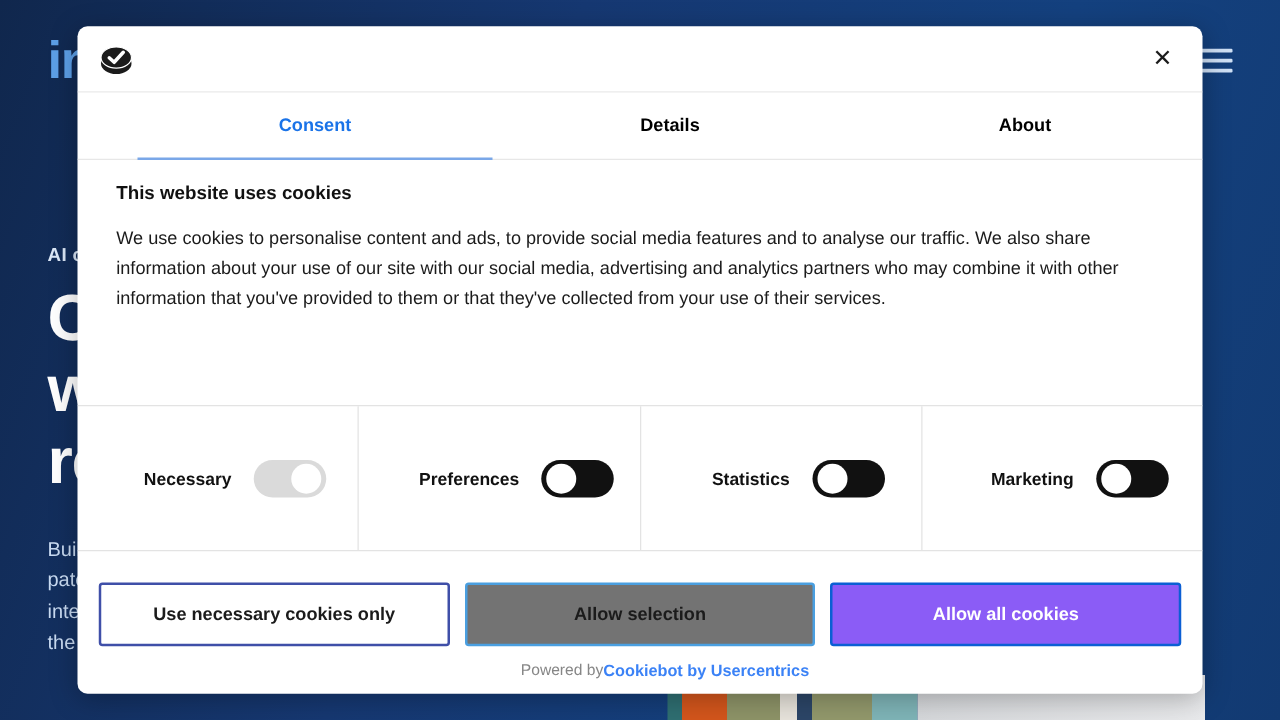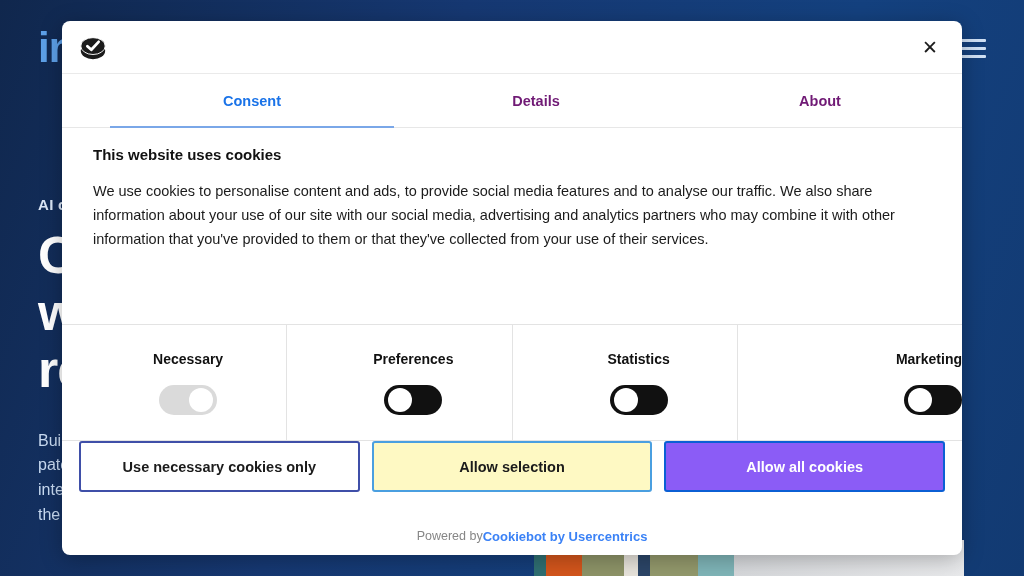--- a/index.html
+++ b/index.html
@@ -101,21 +101,21 @@
   }
 
   
   #dialog-tabs {
     flex: 0 0 54px; height: 54px;
     display: flex; border-bottom: 1px solid #e7e7e7; padding-left: 48px;
   }
   .tab {
     flex: 1 1 0;
     display: flex; align-items: center; justify-content: center;
-    font-size: 14.5px; font-weight: bold; color: #701a75;
+    font-size: 14.5px; font-weight: bold; color: #000000;
     cursor: pointer; position: relative; background: none; border: none;
     font-family: "Liberation Sans", sans-serif;
   }
   .tab.active { color: #1a73e8; }
   .tab.active::after {
     content: ""; position: absolute; left: 0; right: 0; bottom: -1px;
     height: 2px; background: #7aa7e8;
   }
 
   
@@ -135,56 +135,56 @@
 
   
   #categories {
     flex: 0 0 117px;
     display: flex;
     border-top: 1px solid #e3e3e3;
     border-bottom: 1px solid #e3e3e3;
   }
   .category {
     flex: 1 1 0;
-    display: flex; flex-direction: column;
+    display: flex; flex-direction: row;
     align-items: center; justify-content: center;
     gap: 18px;
     border-right: 1px solid #e3e3e3;
     padding-left: 28px;
   }
-  .category:last-child { border-right: none; align-items: flex-end; }
+  .category:last-child { border-right: none; }
   .category-label { font-size: 14px; font-weight: bold; color: #111; }
 
   .toggle {
     width: 58px; height: 30px; border-radius: 15px;
     position: relative; cursor: pointer; border: none; padding: 0;
     background: #111111;
   }
   .toggle .knob {
     position: absolute; top: 3px; width: 24px; height: 24px;
     border-radius: 50%; background: #ffffff;
   }
   .toggle.off .knob { left: 4px; }
   .toggle.on  .knob { right: 4px; }
   .toggle.locked { background: #dadada; cursor: default; }
 
   
   #dialog-actions {
     flex: 0 0 76px;
-    display: flex; align-items: flex-start; gap: 12px;
+    display: flex; align-items: flex-end; gap: 12px;
     padding: 0 17px;
   }
   .action-btn {
     flex: 1 1 0; height: 51px; border-radius: 3px;
     font-size: 14.5px; font-weight: bold; cursor: pointer;
     font-family: "Liberation Sans", sans-serif;
     display: flex; align-items: center; justify-content: center;
   }
   #btn-necessary-only { background: #fff; color: #1b1b1b; border: 2px solid #3f4fa8; }
-  #btn-allow-selection { background: #fef9c3; color: #1b1b1b; border: 2px solid #4a9fe0; }
+  #btn-allow-selection { background: #737373; color: #1b1b1b; border: 2px solid #4a9fe0; }
   #btn-allow-all { background: #8b5cf6; color: #fff; border: 2px solid #0b5fd4; }
 
   #dialog-footer {
     flex: 0 0 38px;
     display: flex; align-items: center; justify-content: center;
     font-size: 12.5px; color: #868686; padding-left: 40px;
   }
   #dialog-footer b { color: #3b82f6; font-size: 13px; text-align: right; }
 </style>
 </head>

